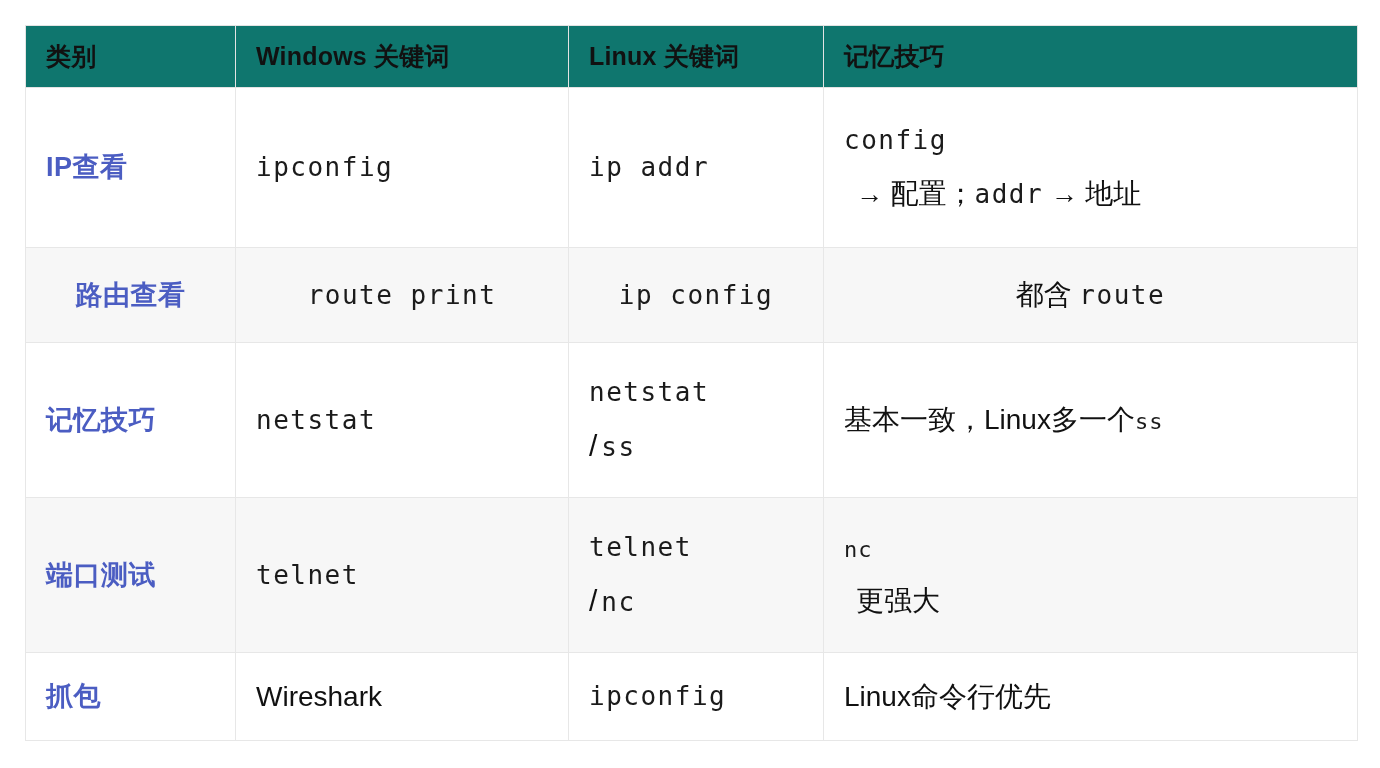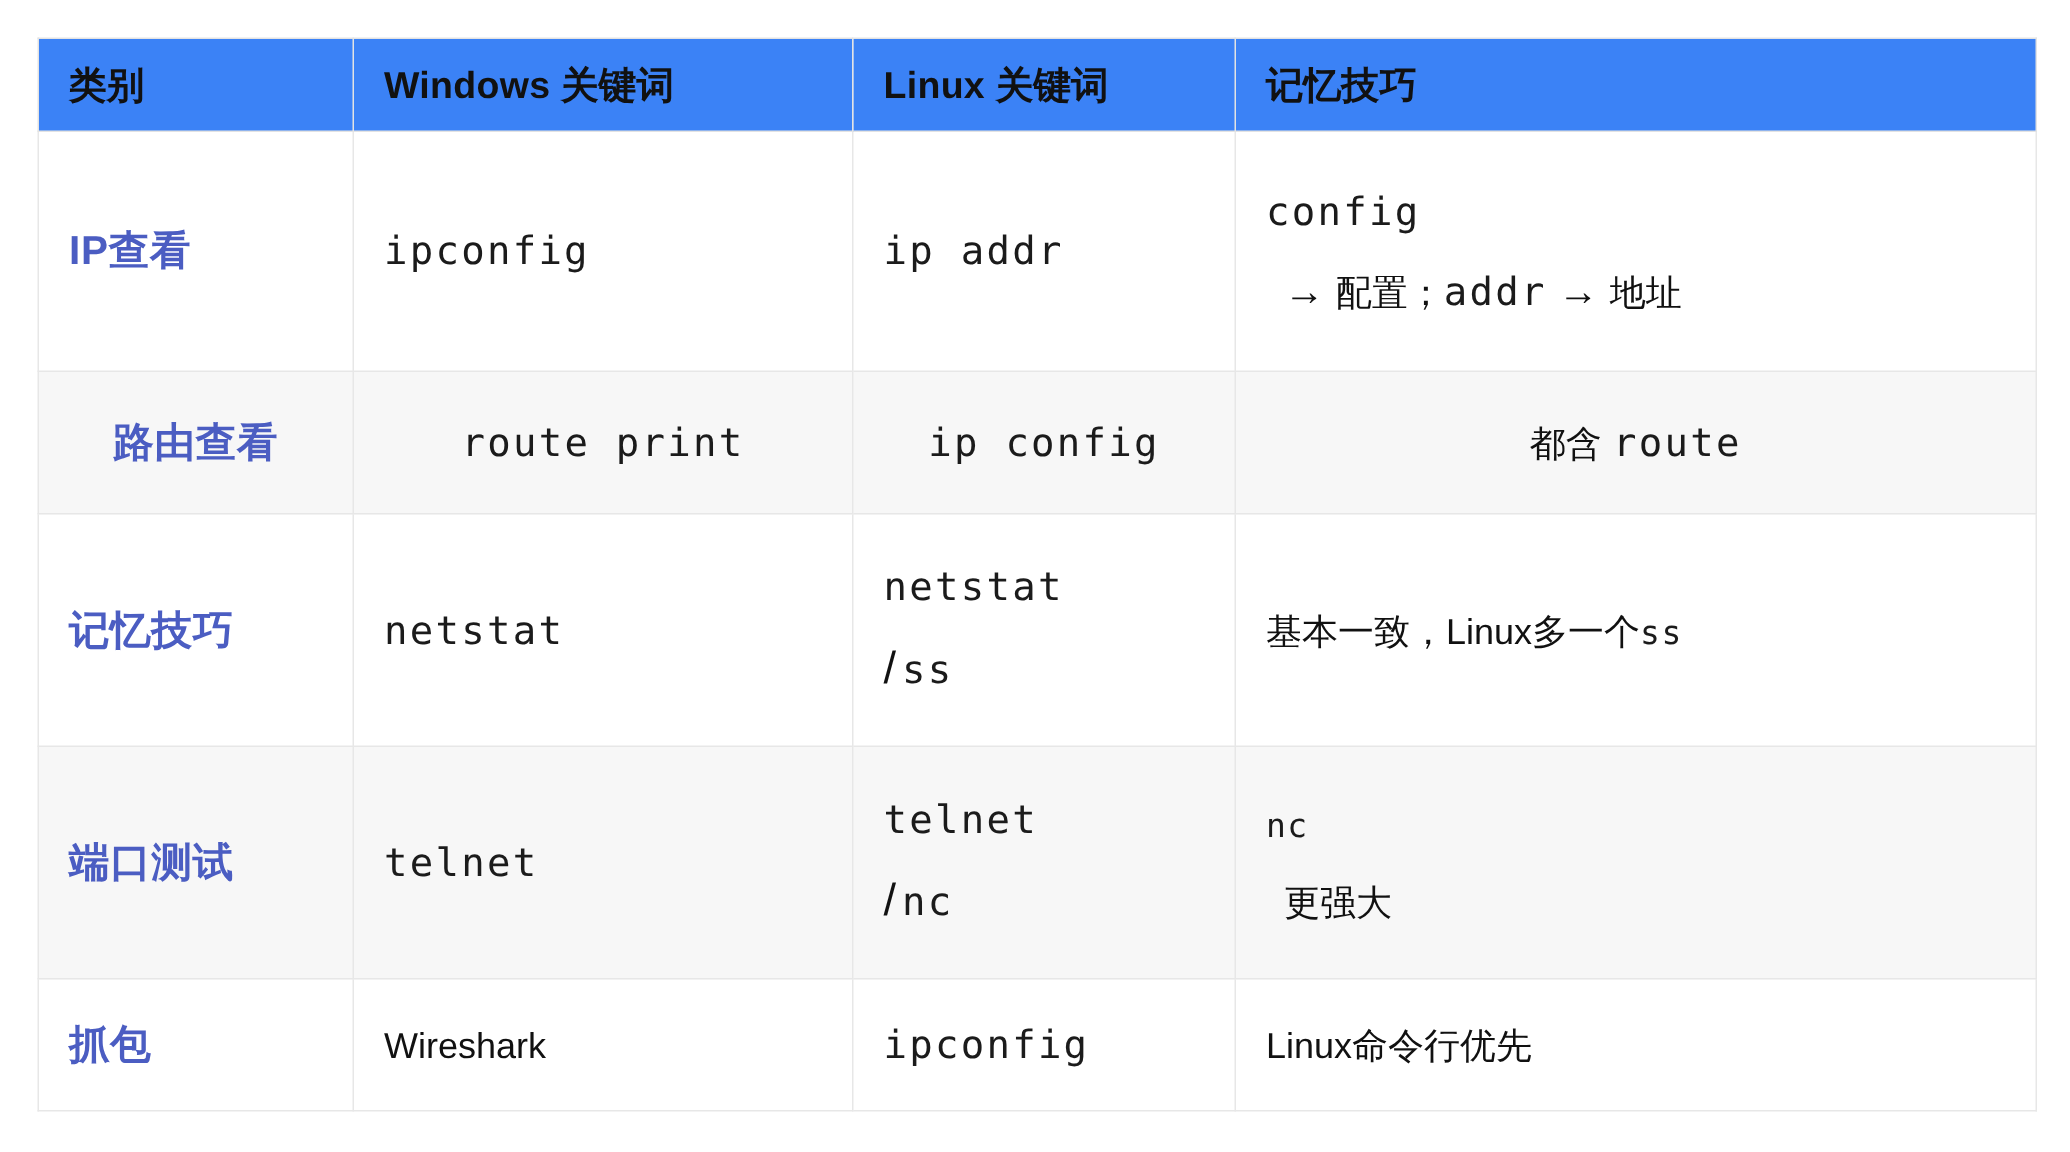--- a/index.html
+++ b/index.html
@@ -28,21 +28,21 @@
     table-layout: fixed;
     background: #ffffff;
   }
 
   table.cmp col.c1 { width: 210px; }
   table.cmp col.c2 { width: 333px; }
   table.cmp col.c3 { width: 255px; }
   table.cmp col.c4 { width: 534px; }
 
   table.cmp thead th {
-    background: #3b82f6;
+    background: #0f766e;
     border: 1px solid #e3e3e3;
     text-align: left;
     font-weight: bold;
     font-size: 25px;
     color: #111111;
     padding: 14px 20px;
     height: 36px;
     box-sizing: border-box;
     letter-spacing: 0.2px;
   }
@@ -88,21 +88,21 @@
 
   .mono-sm {
     font-family: "DejaVu Sans Mono", "Liberation Mono", monospace;
     font-size: 22px;
     letter-spacing: 1px;
     color: #1b1b1b;
   }
 
   .sans {
     font-family: "Liberation Sans", "DejaVu Sans", sans-serif;
-    font-size: 24px;
+    font-size: 28px;
     color: #111111;
   }
 
   .slash {
     font-family: "Liberation Sans", "DejaVu Sans", sans-serif;
     font-size: 30px;
     color: #111111;
     padding-right: 4px;
   }
 

